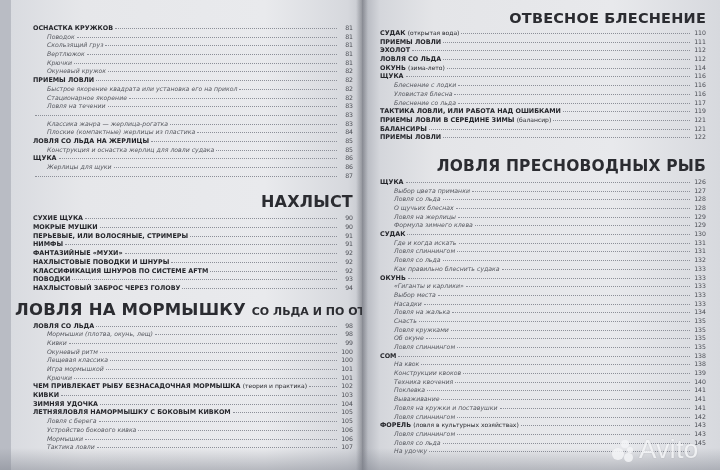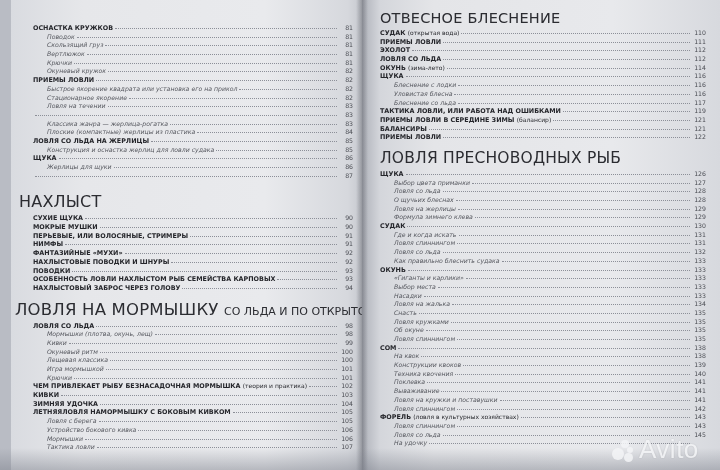--- a/index.html
+++ b/index.html
@@ -26,22 +26,22 @@
     background:linear-gradient(90deg,rgba(0,0,0,0) 0%,rgba(60,62,70,0.35) 50%,rgba(0,0,0,0) 100%);
   }
   .bottom-shade {
     position:absolute; left:0; bottom:0; width:720px; height:22px;
     background:linear-gradient(180deg,rgba(0,0,0,0) 0%,rgba(120,124,135,0.45) 100%);
   }
   .toc { position:absolute; }
   .left-toc { left:22px; top:23px; width:320px; }
   .right-toc { left:18px; top:9px; width:326px; }
   .section-title {
-    font-family:"DejaVu Sans", sans-serif; font-weight:normal;
-    color:#2b2c31; white-space:nowrap; letter-spacing:0.2px;
+    font-family:"DejaVu Sans", sans-serif; font-weight:bold;
+    color:#2b2c31; white-space:nowrap; letter-spacing:0.2px;text-align:right;
   }
   .section-title .subtitle { font-size:11px; letter-spacing:0; }
   .row {
     display:flex; align-items:baseline; height:8.7px; line-height:8.7px;
     font-size:6.6px; white-space:nowrap;
   }
   .row .label { flex:0 0 auto; }
   .row.l1 .label { font-weight:bold; color:#25262b; font-size:6.4px; }
   .row.l1 .label .note { font-weight:normal; font-size:6px; }
   .row.l2 { padding-left:14px; }
@@ -185,26 +185,26 @@
             <span class="label"><span>ФАНТАЗИЙНЫЕ «МУХИ»</span></span>
             <span class="dots"></span>
             <span class="pg">92</span>
           </div>
           <div class="row l1">
             <span class="label"><span>НАХЛЫСТОВЫЕ ПОВОДКИ И ШНУРЫ</span></span>
             <span class="dots"></span>
             <span class="pg">92</span>
           </div>
           <div class="row l1">
+            <span class="label"><span>КЛАССИФИКАЦИЯ ШНУРОВ ПО СИСТЕМЕ AFTM</span></span>
+            <span class="dots"></span>
+            <span class="pg">92</span>
+          </div>
+          <div class="row l1">
             <span class="label"><span>ПОВОДКИ</span></span>
-            <span class="dots"></span>
-            <span class="pg">93</span>
-          </div>
-          <div class="row l1">
-            <span class="label"><span>ОСОБЕННОСТЬ ЛОВЛИ НАХЛЫСТОМ РЫБ СЕМЕЙСТВА КАРПОВЫХ</span></span>
             <span class="dots"></span>
             <span class="pg">93</span>
           </div>
           <div class="row l1">
             <span class="label"><span>НАХЛЫСТОВЫЙ ЗАБРОС ЧЕРЕЗ ГОЛОВУ</span></span>
             <span class="dots"></span>
             <span class="pg">94</span>
           </div>
         </div>
 
@@ -356,21 +356,21 @@
             <span class="dots"></span>
             <span class="pg">121</span>
           </div>
           <div class="row l1">
             <span class="label"><span>ПРИЕМЫ ЛОВЛИ</span></span>
             <span class="dots"></span>
             <span class="pg">122</span>
           </div>
         </div>
 
-      <div class="section-title" style="font-size:15.5px;margin-top:6px;height:22px;line-height:22px;">ЛОВЛЯ ПРЕСНОВОДНЫХ РЫБ</div>
+      <div class="section-title" style="font-size:15.5px;margin-top:14px;height:22px;line-height:22px;">ЛОВЛЯ ПРЕСНОВОДНЫХ РЫБ</div>
       <div id="right-pres">
           <div class="row l1">
             <span class="label"><span>ЩУКА</span></span>
             <span class="dots"></span>
             <span class="pg">126</span>
           </div>
           <div class="row l2">
             <span class="label"><span>Выбор цвета приманки</span></span>
             <span class="dots"></span>
             <span class="pg">127</span>

